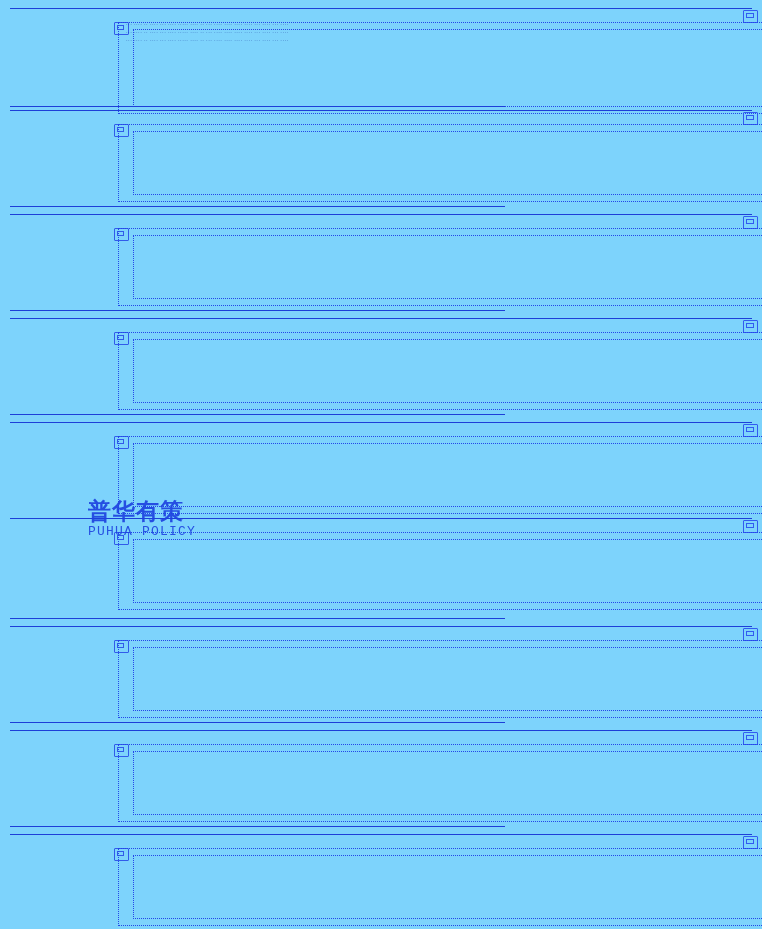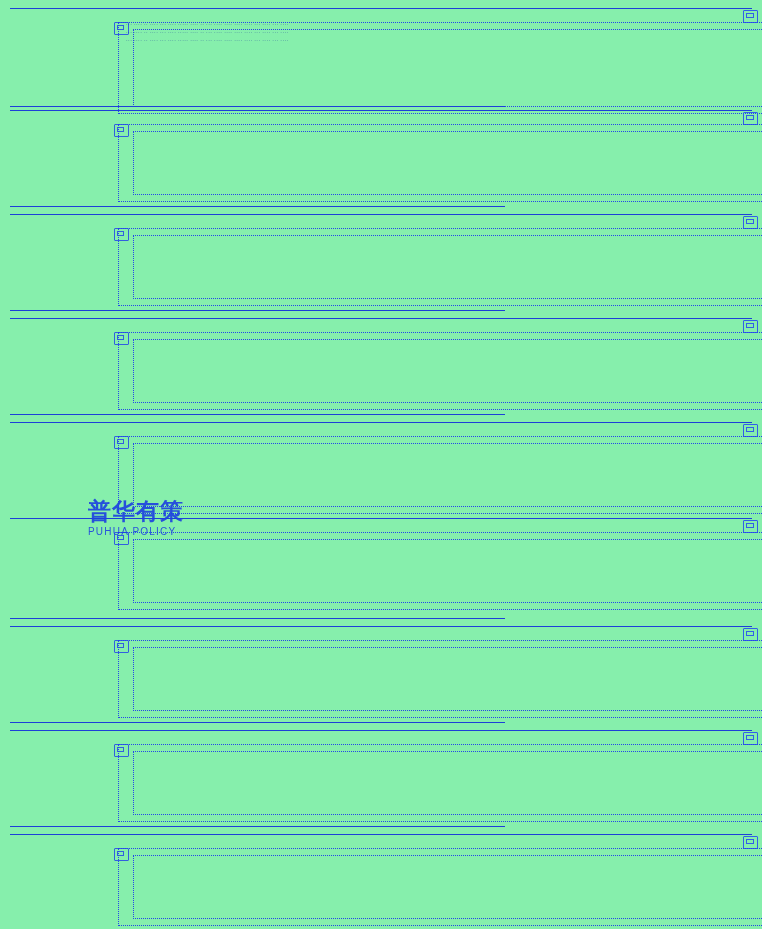--- a/index.html
+++ b/index.html
@@ -11,21 +11,21 @@
     width: 762px;
     height: 929px;
     position: relative;
     overflow: hidden;
     font-family: "Liberation Sans", sans-serif;
     color: #1b3ad0;
   }
   .page {
     position: absolute;
     inset: 0;
-    background: #86efac;
+    background: #7dd3fc;
   }
 
   
   .card {
     position: absolute;
     left: 0;
     width: 762px;
   }
   .card .rule {
     position: absolute;
@@ -127,26 +127,27 @@
   .watermark .cn {
     font-size: 23px;
     font-weight: bold;
     letter-spacing: 1px;
     color: #1e43e0;
     opacity: .92;
     line-height: 26px;
     white-space: nowrap;
   }
   .watermark .en {
-    font-size: 10px;
+    font-size: 13px;
     letter-spacing: 1.2px;
     color: #1e43e0;
     opacity: .9;
     line-height: 16px;
     white-space: nowrap;
+    font-family: Liberation Mono, monospace;
   }
 </style>
 </head>
 <body>
 
 <div class="page">
 
   <div id="cards-root">
       <div class="card" style="top: 8px; height: 116px;">
         <div class="rule"></div>

